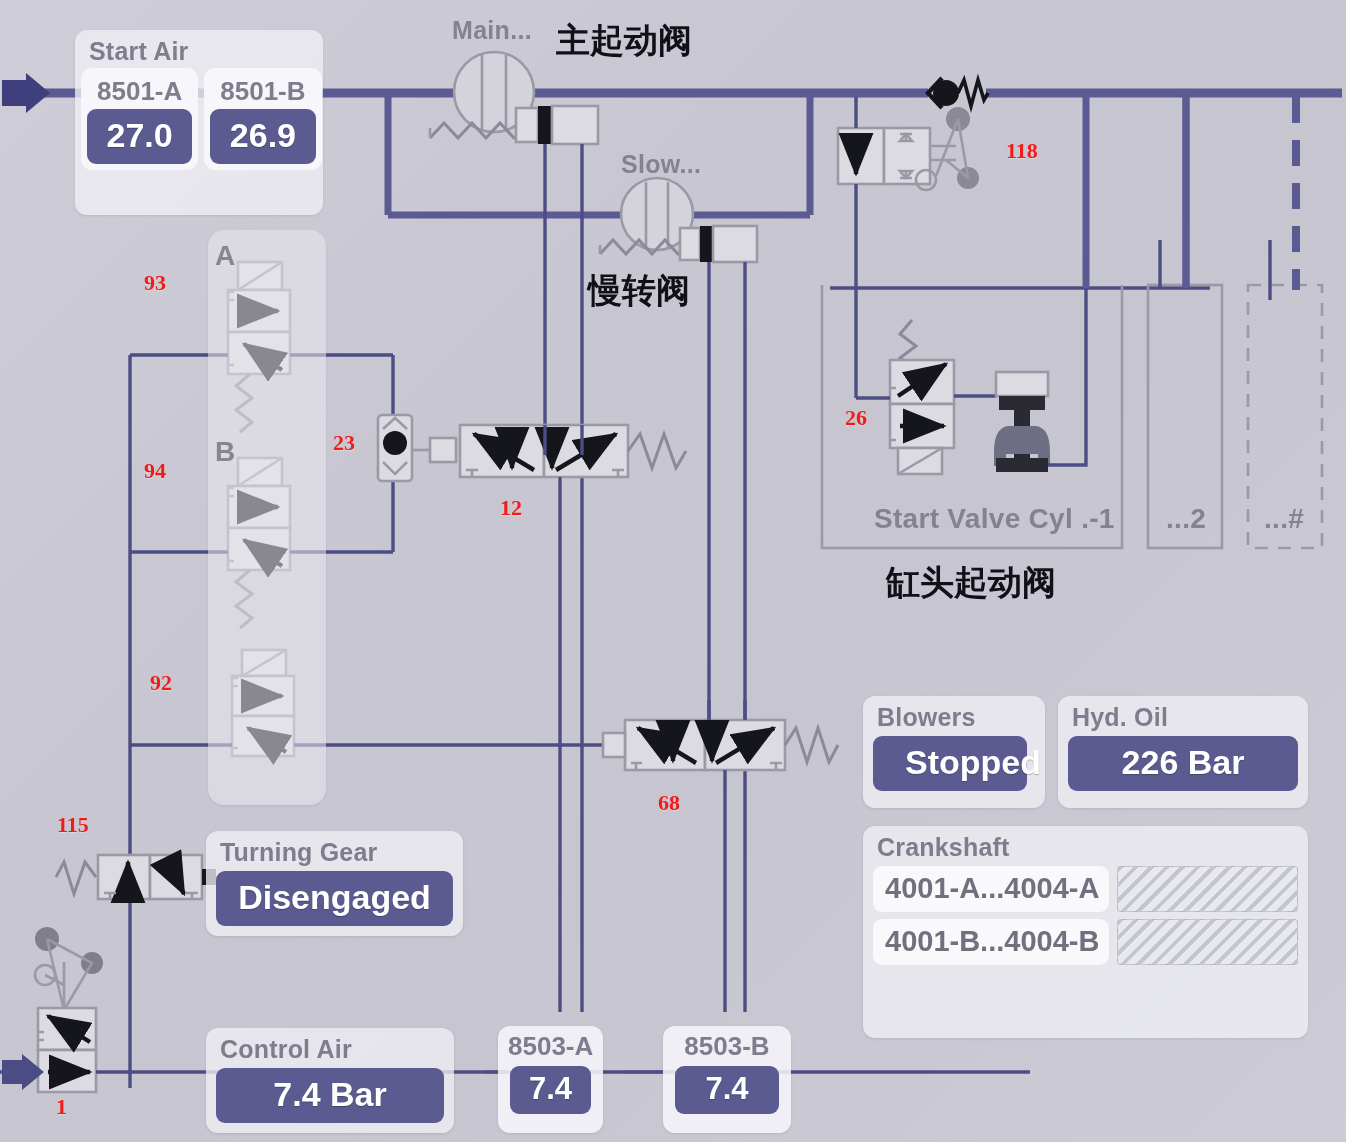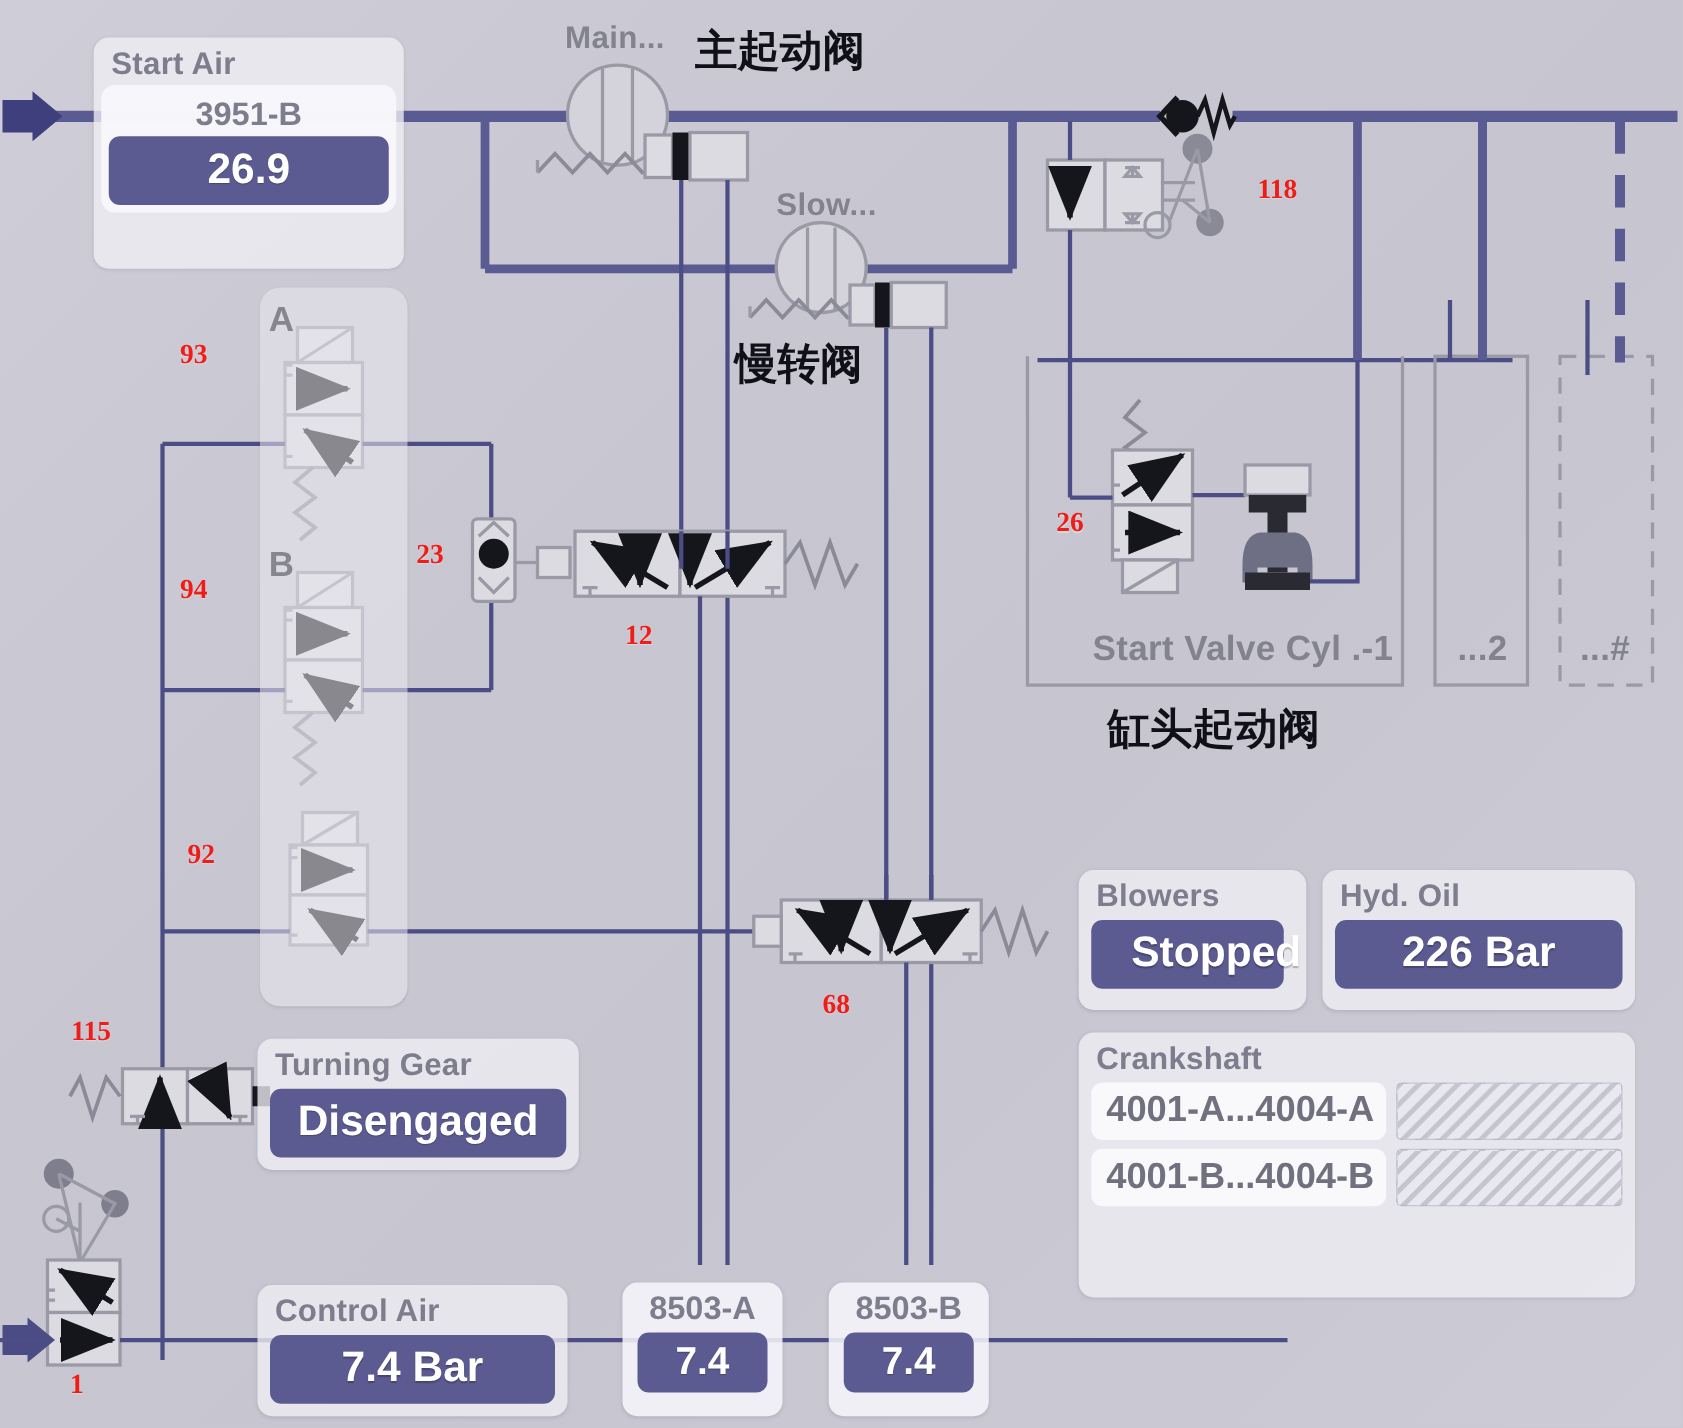--- a/index.html
+++ b/index.html
@@ -349,37 +349,41 @@
       <path class="tp" d="M1160 288 L1160 240"></path>
     </g>
   </svg>
 
   <div class="stackpanel" style="left:208px;top:230px;width:118px;height:575px;"></div>
 
   <div class="card" style="left:75px;top:30px;width:248px;height:185px;">
     <div class="card-title">Start Air</div>
     <div style="display:flex;gap:6px;padding:0 6px;">
       <div class="subcard" style="flex:1;">
-        <div class="sublabel">3951-B</div>
+        <div class="sublabel">8501-A</div>
+        <div class="badge">27.0</div>
+      </div>
+      <div class="subcard" style="flex:1;">
+        <div class="sublabel">8501-B</div>
         <div class="badge">26.9</div>
       </div>
     </div>
   </div>
 
   <div class="card" style="left:206px;top:831px;width:257px;height:105px;">
     <div class="card-title">Turning Gear</div>
     <div class="badge" style="margin:2px 10px 0 10px;">Disengaged</div>
   </div>
 
   <div class="card" style="left:206px;top:1028px;width:248px;height:105px;">
     <div class="card-title">Control Air</div>
     <div class="badge" style="margin:2px 10px 0 10px;">7.4 Bar</div>
   </div>
 
-  <div class="card" style="left:498px;top:1026px;width:128px;height:107px;background:rgba(246,246,250,.86);">
+  <div class="card" style="left:498px;top:1026px;width:105px;height:107px;background:rgba(246,246,250,.86);">
     <div class="sublabel">8503-A</div>
     <div class="badge sm" style="margin:2px 12px 0 12px;">7.4</div>
   </div>
 
   <div class="card" style="left:663px;top:1026px;width:128px;height:107px;background:rgba(246,246,250,.86);">
     <div class="sublabel">8503-B</div>
     <div class="badge sm" style="margin:2px 12px 0 12px;">7.4</div>
   </div>
 
   <div class="card" style="left:863px;top:696px;width:182px;height:112px;">

